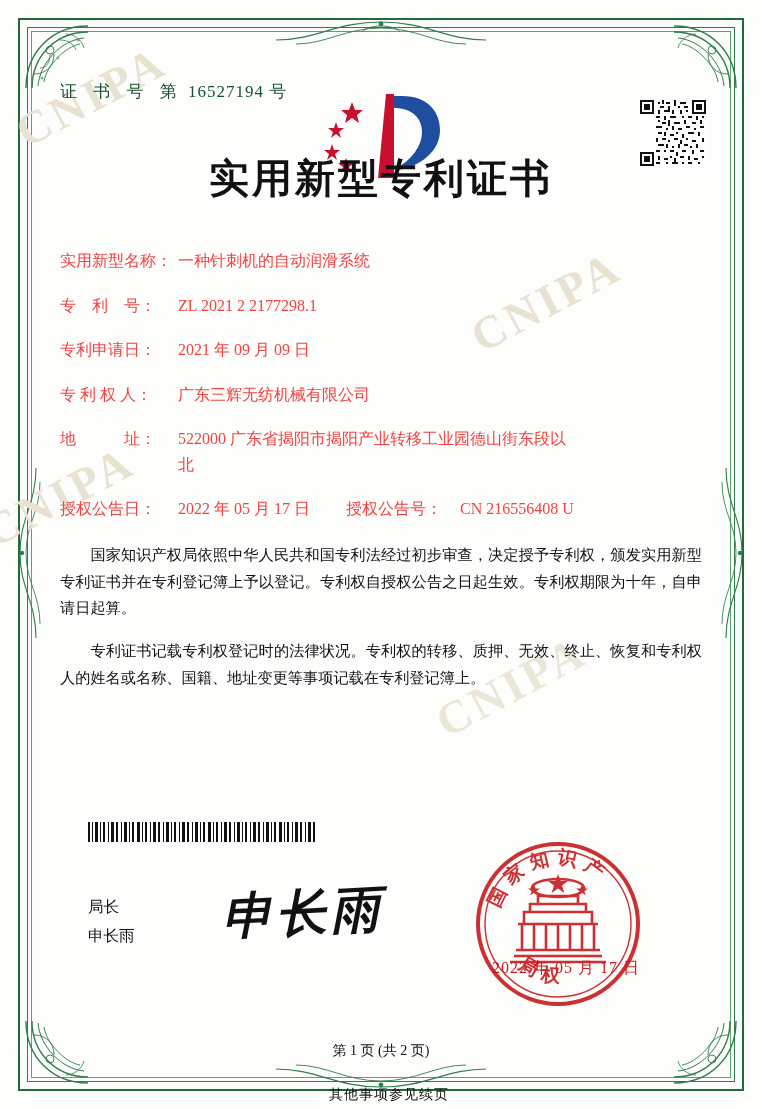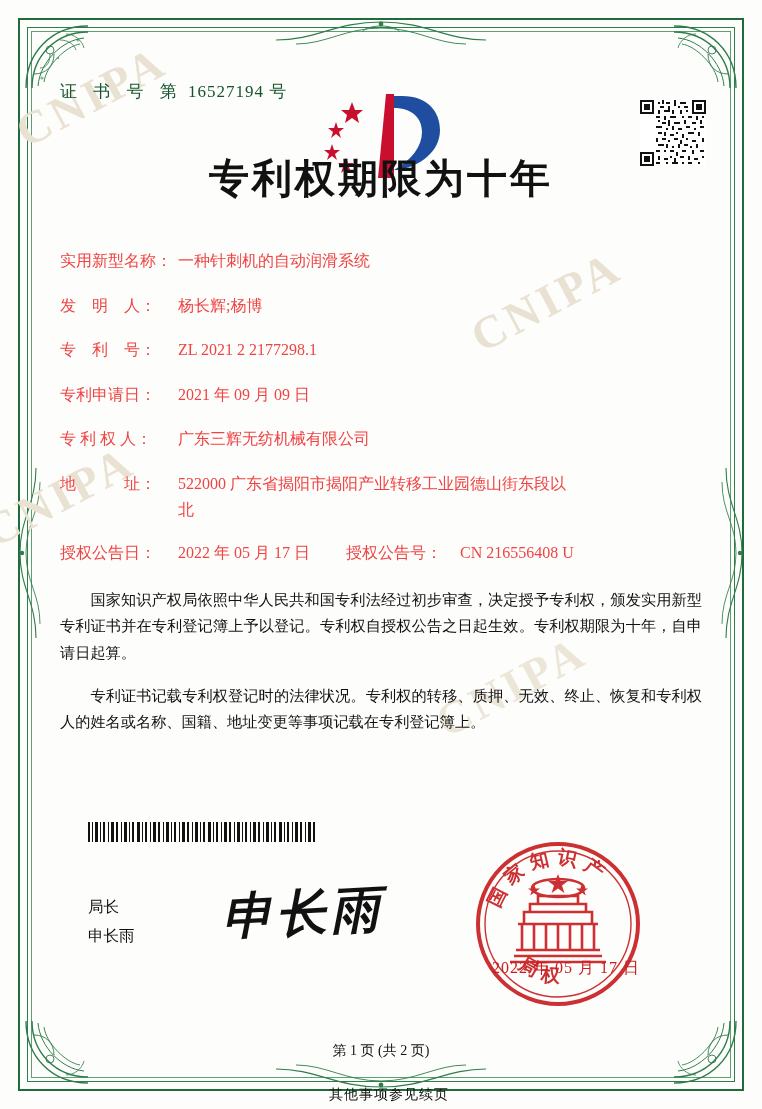--- a/index.html
+++ b/index.html
@@ -462,33 +462,29 @@
   </div>
 
   <div class="content">
 
     <div class="cert-no">
       <span class="sp">证 书 号 第</span>
       <span>16527194</span>
       <span>号</span>
     </div>
 
-    <div class="title">专利权期限为十年</div>
+    <div class="title">实用新型专利证书</div>
 
     <div class="fields">
 
       <div class="field-row">
         <div class="field-label">实用新型名称：</div>
         <div class="field-value">一种针刺机的自动润滑系统</div>
       </div>
 
-      <div class="field-row">
-        <div class="field-label">发　明　人：</div>
-        <div class="field-value">杨长辉;杨博</div>
-      </div>
 
       <div class="field-row">
         <div class="field-label">专　利　号：</div>
         <div class="field-value mono-ish">ZL 2021 2 2177298.1</div>
       </div>
 
       <div class="field-row">
         <div class="field-label">专利申请日：</div>
         <div class="field-value">2021 年 09 月 09 日</div>
       </div>

